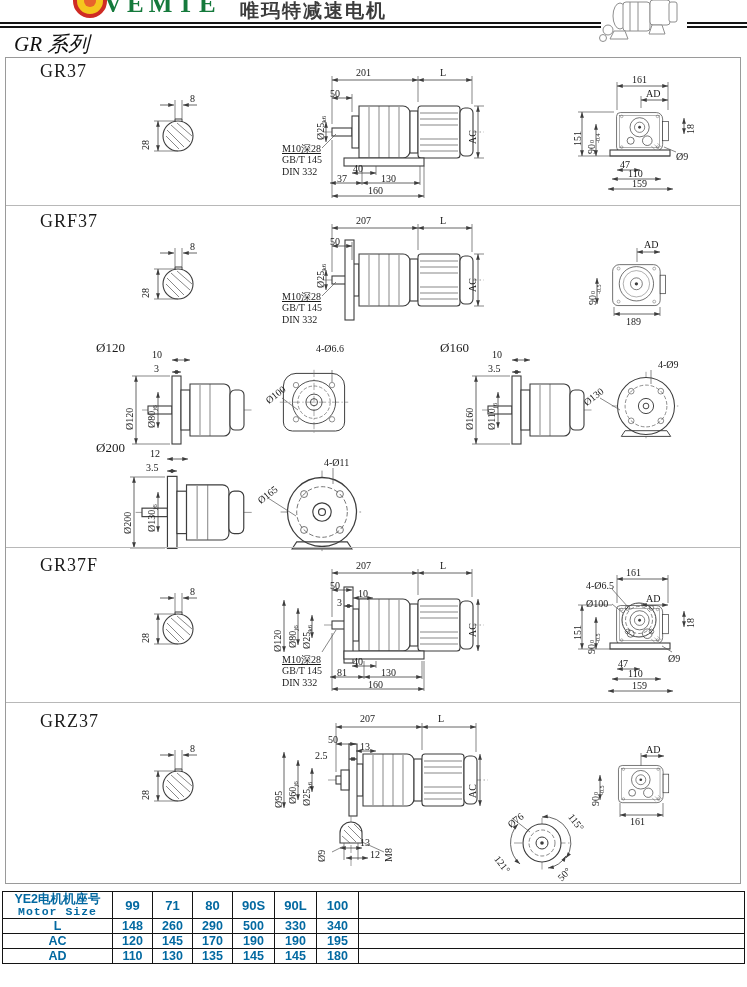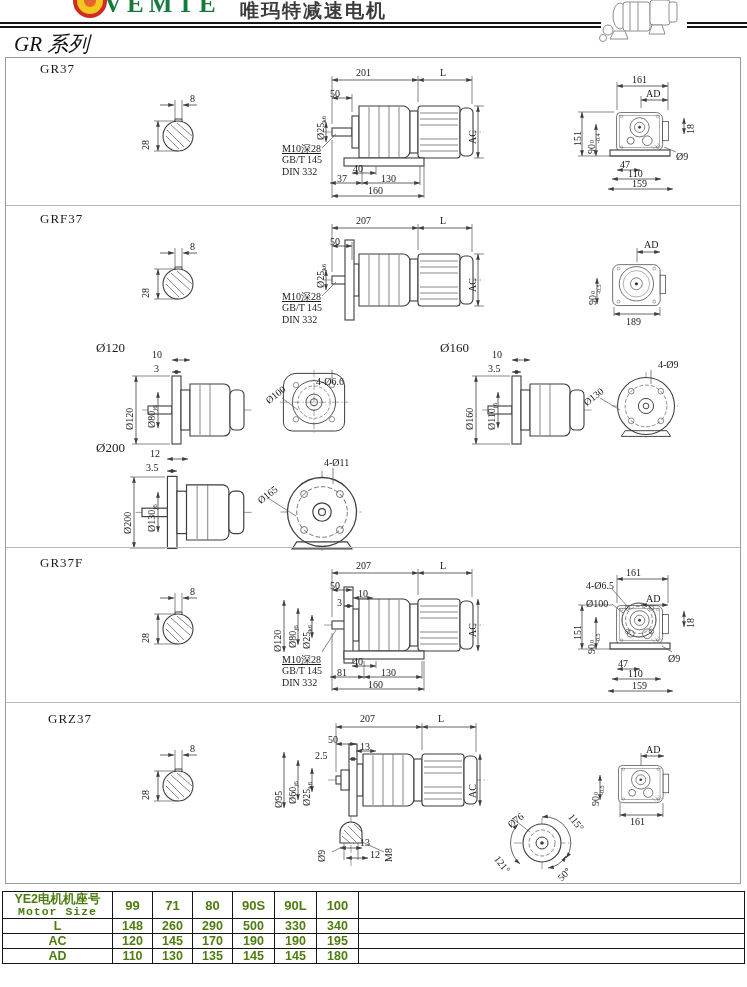--- a/index.html
+++ b/index.html
@@ -2,34 +2,34 @@
 <html><head>
 <meta charset="utf-8">
 <style>
 *{box-sizing:border-box;margin:0;padding:0}
 html,body{background:#ddd}
 #page{position:relative;width:747px;height:987px;background:#fff;overflow:hidden;font-family:"Liberation Serif",serif}
 #art{position:absolute;left:0;top:0;z-index:1}
 .box{position:absolute;left:5px;top:57px;width:736px;height:827px;border:1px solid #9a9a9a;z-index:0;background:#fff}
 .secline{position:absolute;left:6px;width:734px;border-top:1px solid #b8b8b8;z-index:2}
 .lbl{position:absolute;font:10px "Liberation Serif",serif;color:#1a1a1a;white-space:nowrap;z-index:3;line-height:1}
-.t{font-size:13px;letter-spacing:1px}
+.t{font-size:18px;letter-spacing:1px}
 .ft{font-size:13px}
 .rot{transform:rotate(-90deg);transform-origin:0 0}
 .r38{transform:rotate(-38deg);transform-origin:0 0}
 .r52{transform:rotate(52deg);transform-origin:0 0}
 .rm45{transform:rotate(-45deg);transform-origin:0 0}
 .u{text-decoration:underline}
 .ts{font-size:7px;vertical-align:-2px}
 .tol{display:inline-flex;flex-direction:column;font-size:6px;line-height:5.5px;margin-left:1px;vertical-align:1px}
 .brand{position:absolute;left:104px;top:-10px;font:bold 25px "Liberation Serif",serif;color:#157a3c;letter-spacing:5px;z-index:4}
 .brandcn{position:absolute;left:240px;top:-2px;font:600 19px "Liberation Serif",serif;color:#3c3c3c;letter-spacing:2px;z-index:4}
 .series{position:absolute;left:14px;top:30px;font:italic 21px "Liberation Serif",serif;color:#111;z-index:4}
 #spec{position:absolute;left:2px;top:891px;width:743px;border-collapse:collapse;table-layout:fixed;z-index:4;background:#fff;font-family:"Liberation Sans",sans-serif}
-#spec th,#spec td{border:1.5px solid #141414;text-align:center;vertical-align:middle;font-weight:bold;color:#4d7c0f;padding:0}
+#spec th,#spec td{border:1.5px solid #141414;text-align:center;vertical-align:middle;font-weight:bold;color:#0369a1;padding:0}
 #spec tr.hd th,#spec tr.hd td{height:27px;font-size:13px}
 #spec tr.dr th,#spec tr.dr td{height:14px;font-size:12.5px}
 #spec .cn{font-size:12.5px;line-height:13px}
 #spec .en{font:bold 11.5px "Liberation Mono",monospace;letter-spacing:1px;line-height:12px}
 
 .ln{fill:#fff;stroke:#3d3d3d;stroke-width:1.1}
 .ln2{fill:none;stroke:#3d3d3d;stroke-width:1}
 .thin{stroke:#555;stroke-width:.7;fill:none}
 .dsh{stroke:#555;stroke-width:.7;fill:none;stroke-dasharray:4 2}
 .dim{stroke:#3f3f3f;stroke-width:.8;fill:none}
@@ -428,21 +428,21 @@
         <span>-0.5</span>
       </span></span>
 <span class="lbl" style="left:626px;top:317px">189</span>
 
 <span class="lbl ft" style="left:96px;top:341px">Ø120</span>
 <span class="lbl" style="left:152px;top:350px">10</span>
 <span class="lbl" style="left:154px;top:364px">3</span>
 <span class="lbl rot" style="left:125px;top:430px">Ø120</span>
 <span class="lbl rot" style="left:147px;top:428px"><span>Ø80</span><span class="ts">j6</span></span>
 <span class="lbl r38" style="left:264px;top:398px">Ø100</span>
-<span class="lbl" style="left:316px;top:377px">4-Ø6.6</span>
+<span class="lbl" style="left:316px;top:344px">4-Ø6.6</span>
 <span class="lbl ft" style="left:440px;top:341px">Ø160</span>
 <span class="lbl" style="left:492px;top:350px">10</span>
 <span class="lbl" style="left:488px;top:364px">3.5</span>
 <span class="lbl rot" style="left:465px;top:430px">Ø160</span>
 <span class="lbl rot" style="left:487px;top:430px"><span>Ø110</span><span class="ts">j6</span></span>
 <span class="lbl r38" style="left:582px;top:400px">Ø130</span>
 <span class="lbl" style="left:658px;top:360px">4-Ø9</span>
 <span class="lbl ft" style="left:96px;top:441px">Ø200</span>
 <span class="lbl" style="left:150px;top:449px">12</span>
 <span class="lbl" style="left:146px;top:463px">3.5</span>
@@ -478,21 +478,21 @@
 <span class="lbl rot" style="left:587px;top:654px"><span>90</span><span class="tol">
         <span>0</span>
         <span>-0.5</span>
       </span></span>
 <span class="lbl rot" style="left:686px;top:628px">18</span>
 <span class="lbl" style="left:668px;top:654px">Ø9</span>
 <span class="lbl" style="left:618px;top:659px">47</span>
 <span class="lbl" style="left:628px;top:669px">110</span>
 <span class="lbl" style="left:632px;top:681px">159</span>
 
-<span class="lbl t" style="left:48px;top:712px">GRZ37</span>
+<span class="lbl t" style="left:40px;top:712px">GRZ37</span>
 <span class="lbl" style="left:190px;top:744px">8</span>
 <span class="lbl rot" style="left:141px;top:800px">28</span>
 <span class="lbl" style="left:360px;top:714px">207</span>
 <span class="lbl" style="left:438px;top:714px">L</span>
 <span class="lbl" style="left:328px;top:735px">50</span>
 <span class="lbl" style="left:360px;top:742px">13</span>
 <span class="lbl" style="left:315px;top:751px">2.5</span>
 <span class="lbl rot" style="left:274px;top:808px">Ø95</span>
 <span class="lbl rot" style="left:288px;top:804px"><span>Ø60</span><span class="ts">j6</span></span>
 <span class="lbl rot" style="left:302px;top:806px"><span>Ø25</span><span class="ts">k6</span></span>

